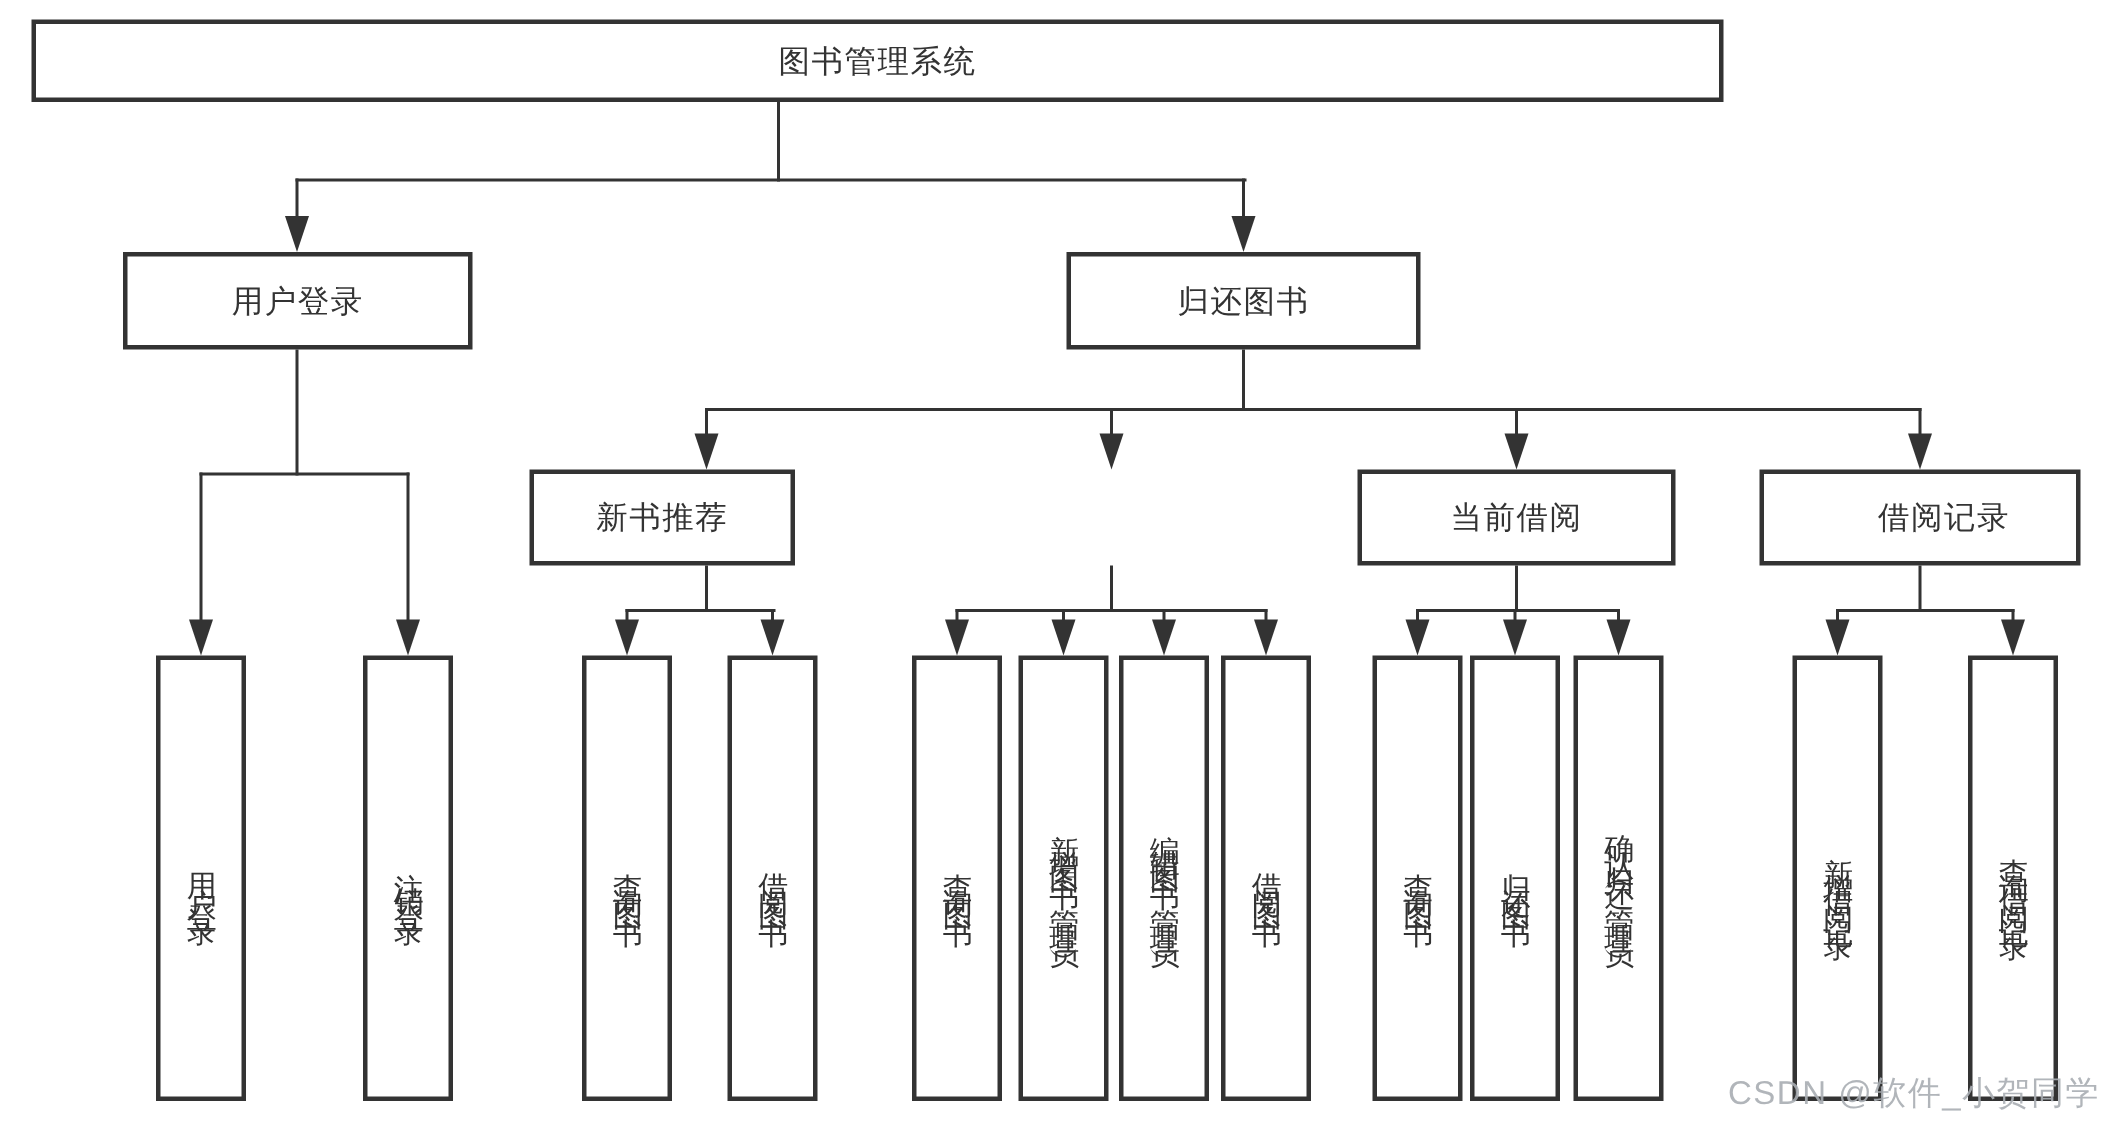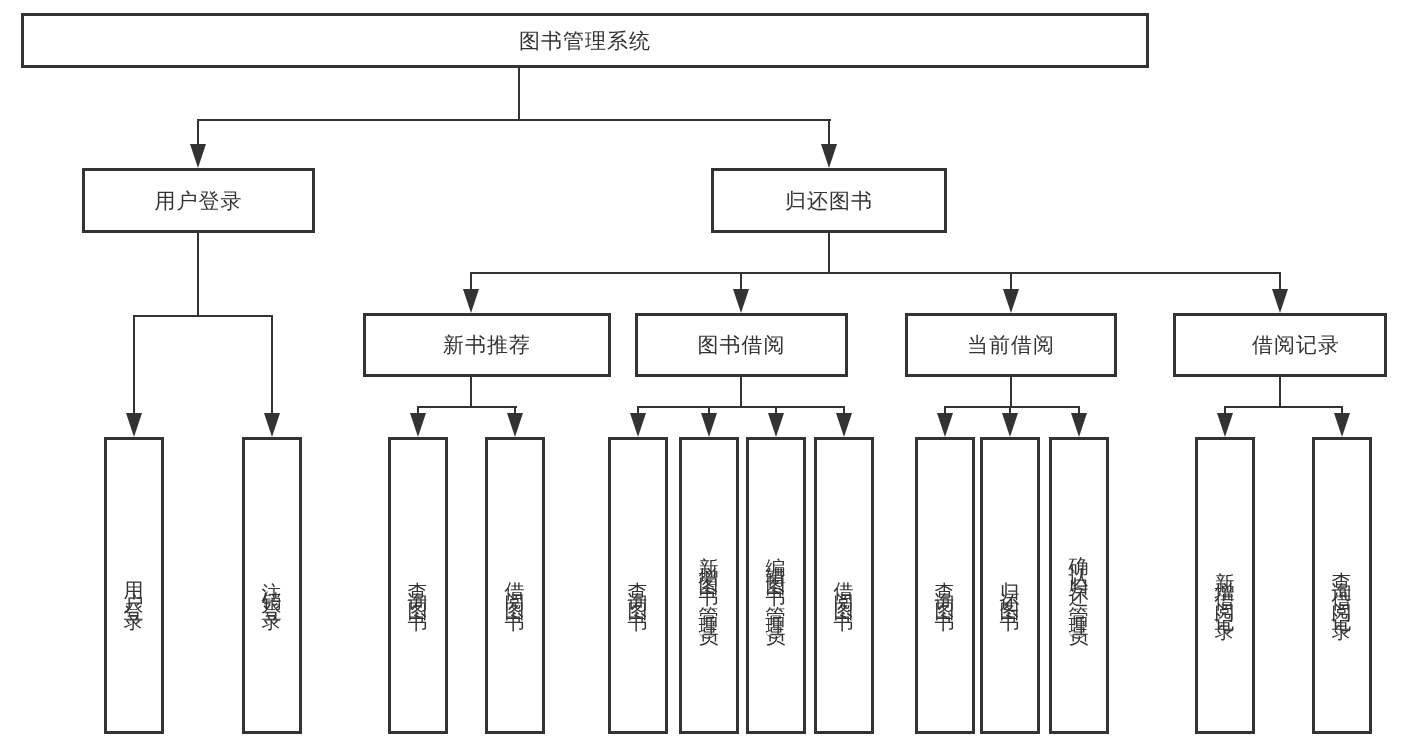--- a/index.html
+++ b/index.html
@@ -90,23 +90,22 @@
 <body>
 
 <div class="canvas">
 
   <div class="node" style="left:21px; top:13px; width:1128px; height:55px;">图书管理系统</div>
 
   <div class="node" style="left:82px; top:168px; width:233px; height:65px;">用户登录</div>
 
   <div class="node" style="left:711px; top:168px; width:236px; height:65px;">归还图书</div>
 
-  <div class="node" style="left:363px; top:313px; width:248px; height:64px;">新书推荐</div>
-
-  <div class="node" style="left:635px; top:313px; width:213px; height:64px;">图书借阅</div>
+  <div class="node" style="left:353px; top:313px; width:177px; height:64px;">新书推荐</div>
+
 
   <div class="node" style="left:905px; top:313px; width:212px; height:64px;text-align:right;">当前借阅</div>
 
   <div class="node" style="left:1173px; top:313px; width:214px; height:64px;padding-left:32px;">借阅记录</div>
 
   <div class="leaf" style="left:104px;">
     <span>用户登录</span>
   </div>
   <div class="leaf" style="left:242px;">
     <span>注销登录</span>
@@ -203,14 +202,15 @@
   <div class="v" style="left:1009px; top:406px; height:10px;"></div>
   <div class="ah" style="left:1002px; top:413px;"></div>
   <div class="v" style="left:1078px; top:406px; height:10px;"></div>
   <div class="ah" style="left:1071px; top:413px;"></div>
 
   <div class="v" style="left:1224px; top:406px; height:10px;"></div>
   <div class="ah" style="left:1217px; top:413px;"></div>
   <div class="v" style="left:1341px; top:406px; height:10px;"></div>
   <div class="ah" style="left:1334px; top:413px;"></div>
 
+  <div class="watermark">CSDN @软件_小贺同学</div>
 
 </div>
 
 </body></html>

